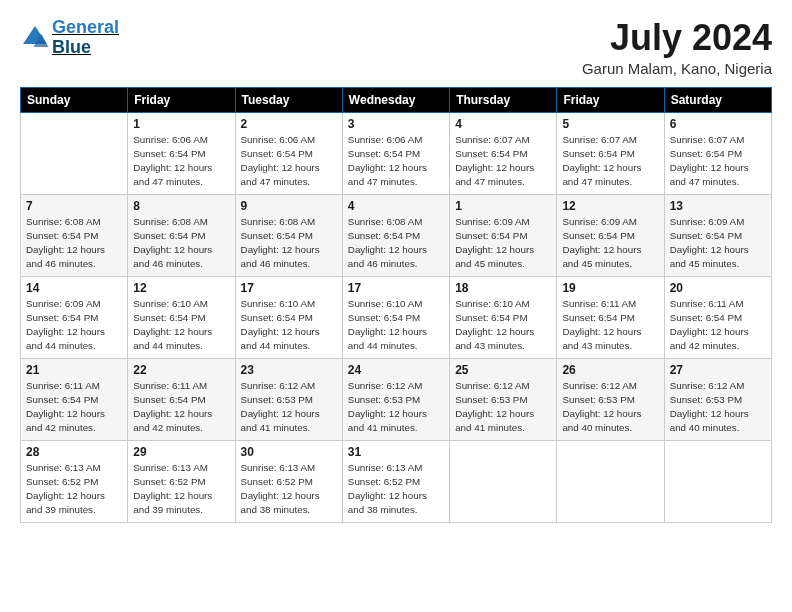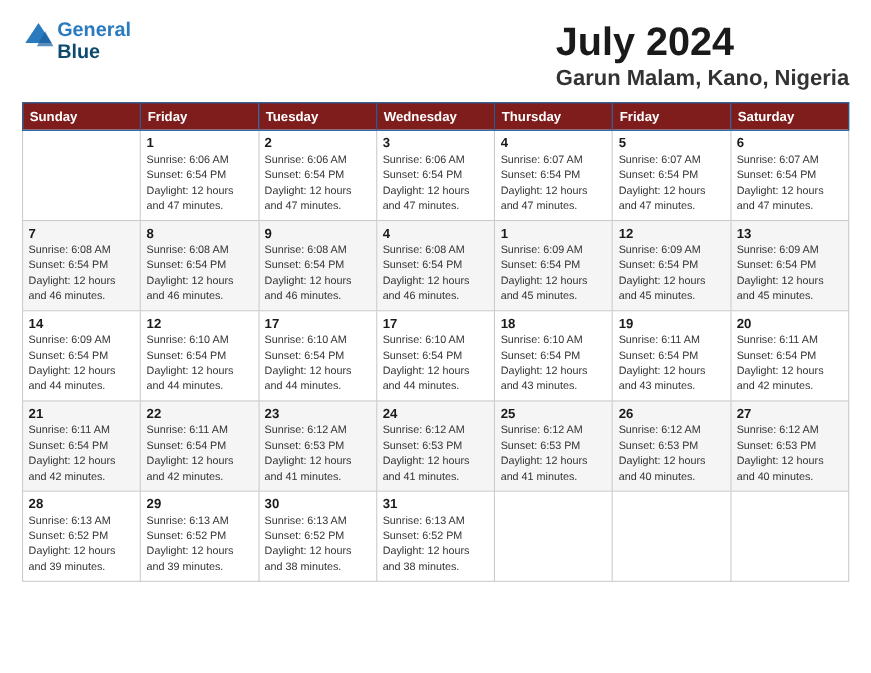--- a/index.html
+++ b/index.html
@@ -16,50 +16,50 @@
       padding: 18px 20px 10px 20px;
     }
     .header {
       display: flex;
       justify-content: space-between;
       align-items: flex-start;
       margin-bottom: 10px;
     }
     .logo {
       display: flex;
-      align-items: flex-start;
+      align-items: center;
+      text-decoration: underline;
     }
     .logo-text {
       font-size: 18px;
       font-weight: bold;
       color: #1a1a1a;
       line-height: 1.1;
     }
     .logo-text span {
       color: #2a7abf;
     }
     .logo-icon {
       width: 30px;
       height: 30px;
       margin-right: 2px;
     }
     .title-block {
-      text-align: left;
+      text-align: right;
     }
     .month-title {
       font-size: 36px;
       font-weight: bold;
       color: #1a1a1a;
       line-height: 1.1;
     }
     .location {
-      font-size: 20px;
+      font-size: 15px;
       color: #333;
       margin-top: 2px;
-      font-weight: bold;
     }
     .calendar {
       width: 100%;
       border-collapse: collapse;
       font-size: 10.5px;
     }
     .calendar th {
       background: #2a7abf;
       color: #fff;
       text-align: left;
@@ -89,21 +89,21 @@
     .empty-cell {
       background: #f9f9f9;
     }
     tr:nth-child(even) td {
       background: #f5f5f5;
     }
     tr:nth-child(odd) td {
       background: #fff;
     }
     .calendar thead tr th {
-      background: #7f1d1d;
+      background: #000000;
     }
   </style>
 </head>
 <body>
 
 <div class="page">
   <div class="header">
     <div class="logo">
       <svg class="logo-icon" viewBox="0 0 40 40">
         <polygon points="20,4 36,28 4,28" fill="#2a7abf"></polygon>

